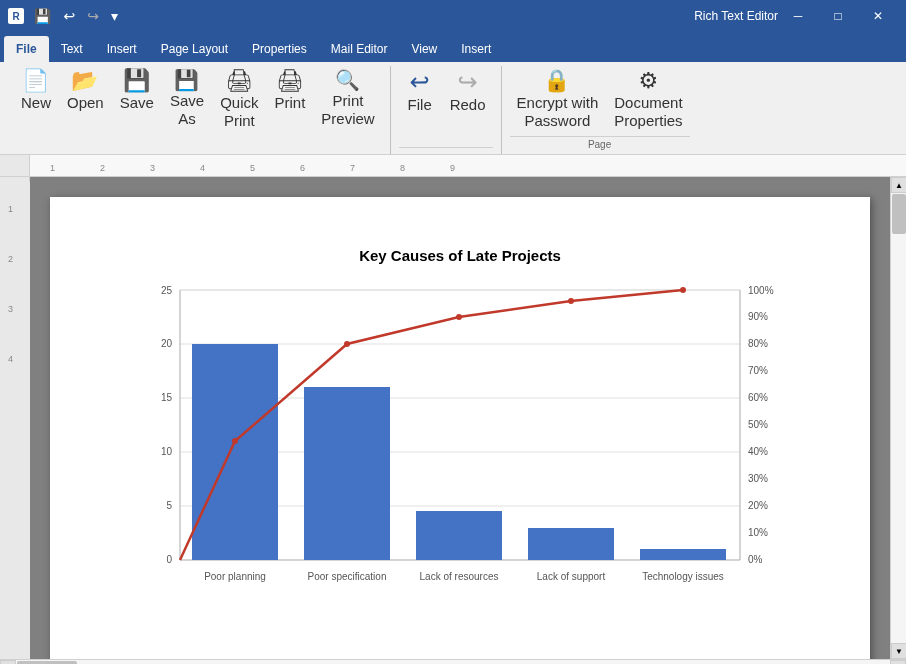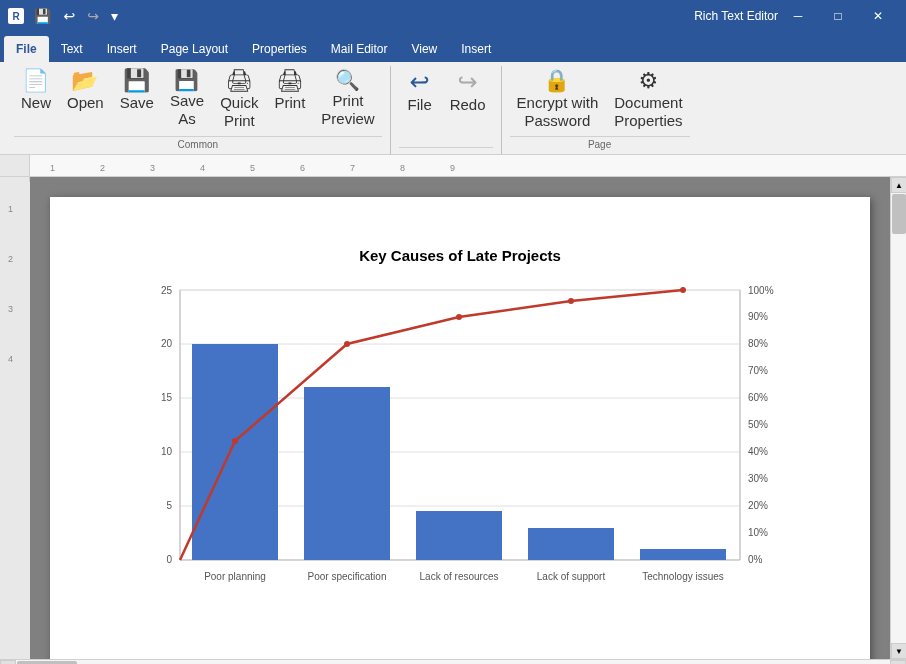--- a/index.html
+++ b/index.html
@@ -235,21 +235,20 @@
       </button>
       <button class="ribbon-btn">
         <span class="icon">🖨</span>
         <span class="label">Print</span>
       </button>
       <button class="ribbon-btn">
         <span class="icon" style="font-size:20px">🔍</span>
         <span class="label">Print<br>Preview</span>
       </button>
     </div>
-    <div class="ribbon-group-label">Common</div>
   </div>
 
   <div class="ribbon-group">
     <div class="ribbon-buttons">
       <button class="ribbon-btn">
         <span class="icon" style="font-size:24px; color:#2b579a">↩</span>
         <span class="label">File</span>
       </button>
       <button class="ribbon-btn">
         <span class="icon" style="font-size:24px; color:#aaa">↪</span>

